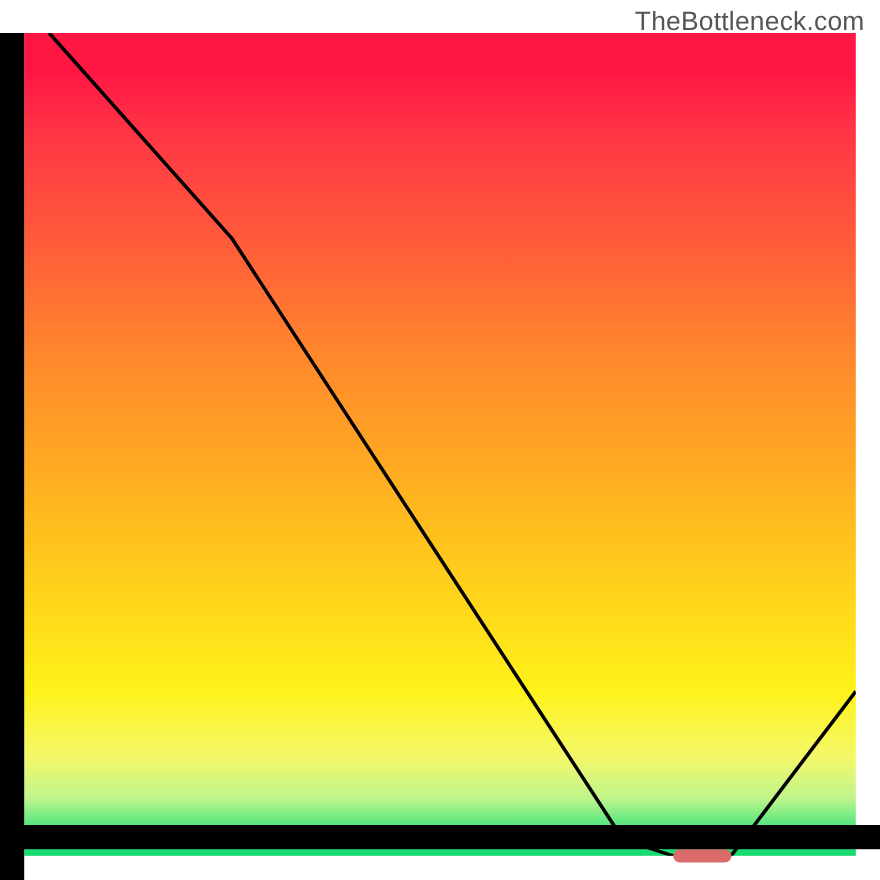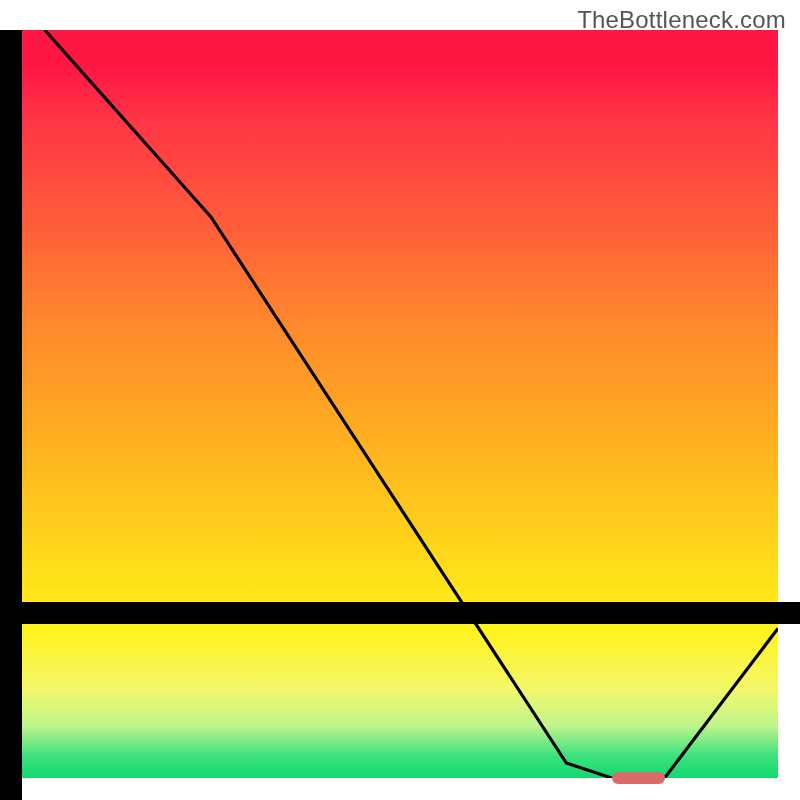--- a/index.html
+++ b/index.html
@@ -7,21 +7,21 @@
     padding: 0;
     width: 800px;
     height: 800px;
     background: #ffffff;
     font-family: Arial, Helvetica, sans-serif;
     overflow: hidden;
   }
   .canvas {
     position: relative;
     width: 800px;
-    height: 624px;
+    height: 772px;
     text-align: right;
   }
   .watermark {
     position: absolute;
     top: 6px;
     right: 14px;
     color: #555555;
     font-size: 24px;
     font-weight: 400;
     letter-spacing: 0.2px;

